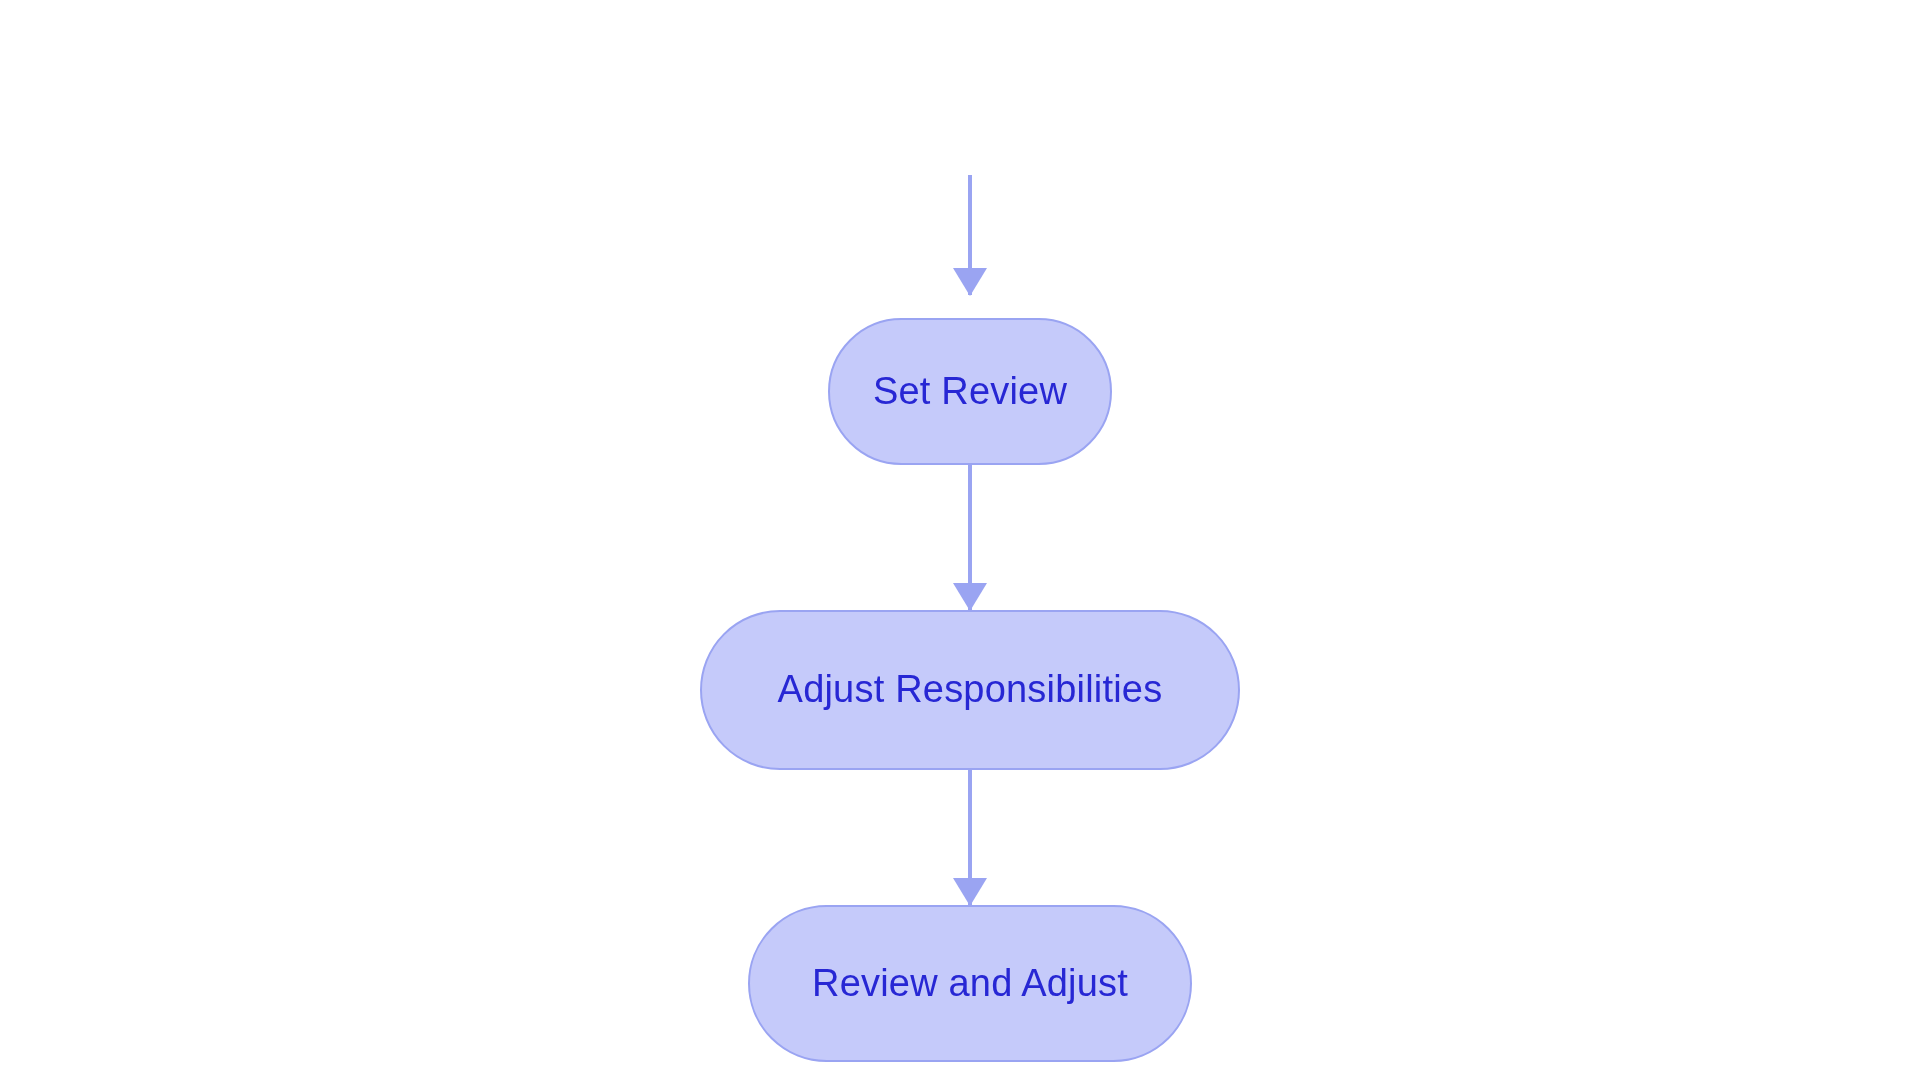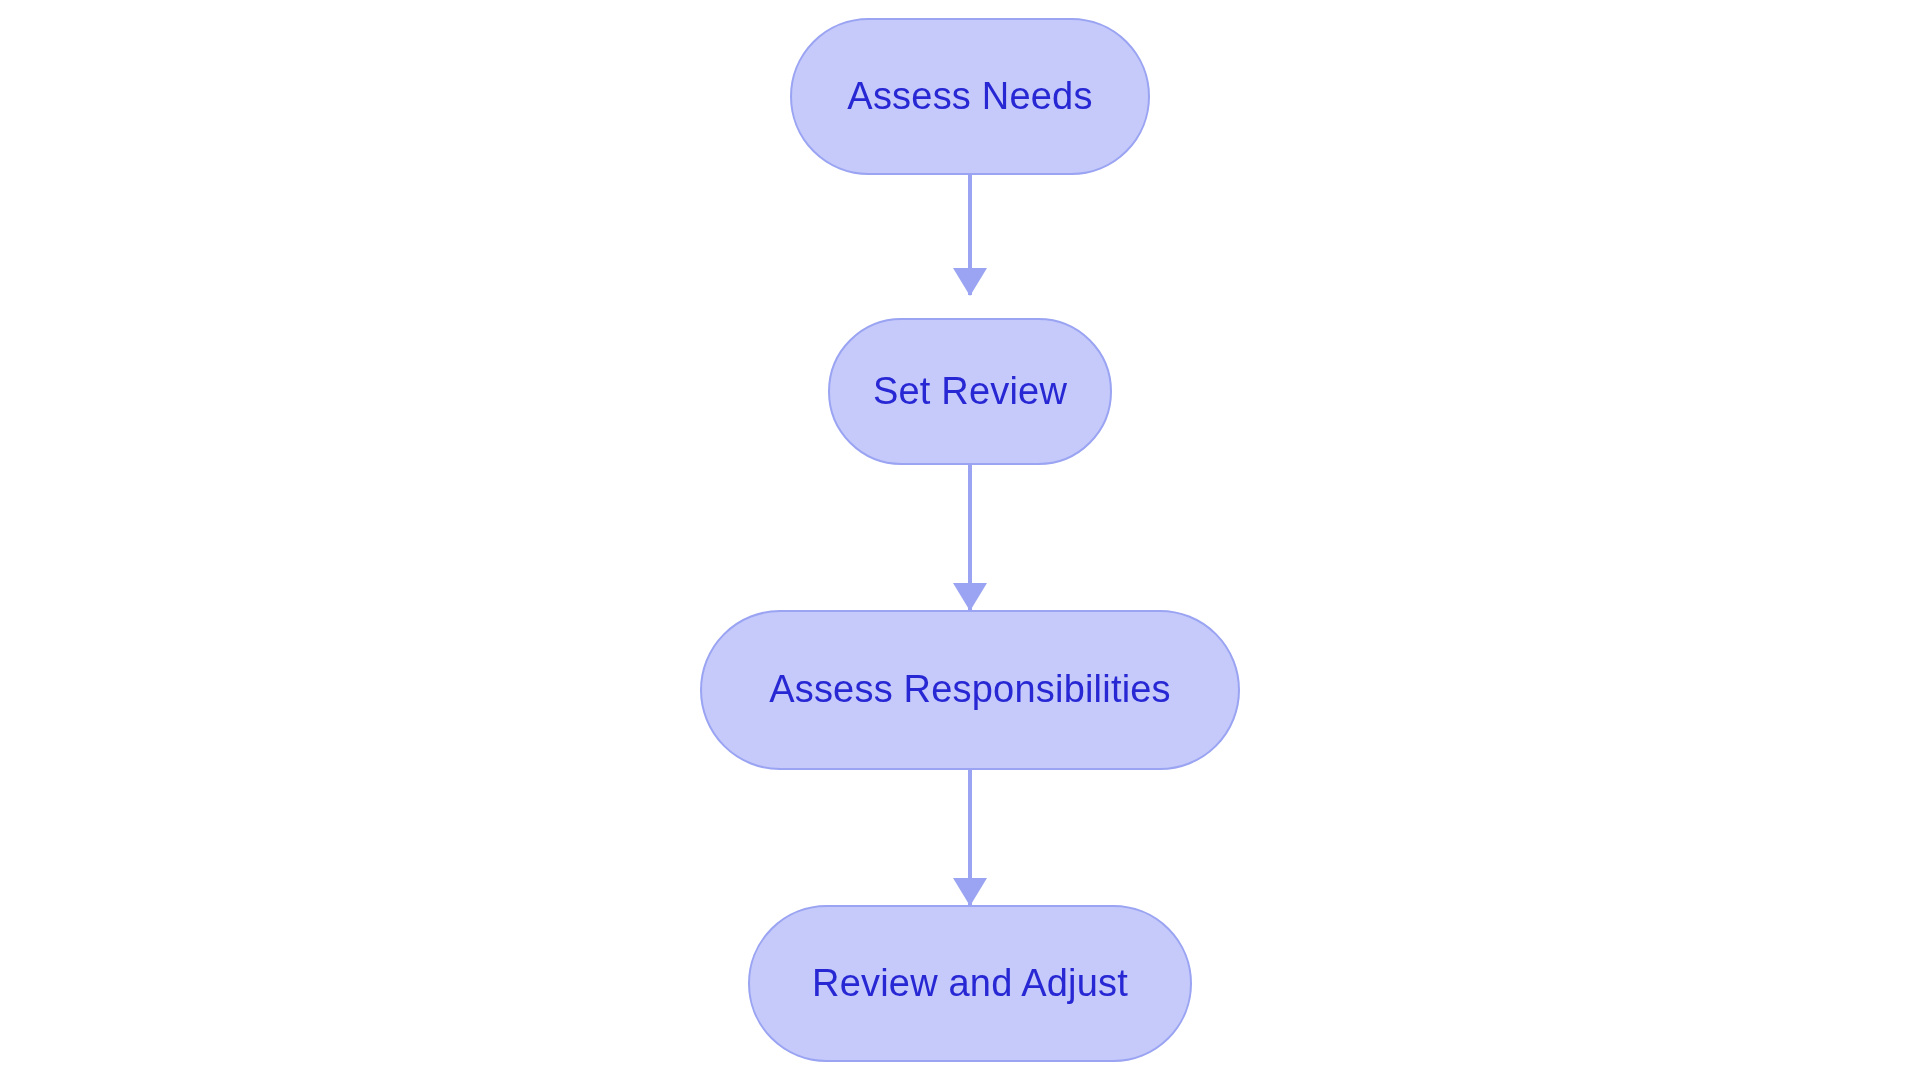--- a/index.html
+++ b/index.html
@@ -86,40 +86,37 @@
 
   #connector-1 { top: 175px; height: 120px; }
   #connector-2 { top: 465px; height: 145px; }
   #connector-3 { top: 770px; height: 135px; }
 </style>
 </head>
 <body>
 
 <div id="flowchart-canvas">
 
-  <div class="flow-node" id="node-assess-needs">
-    <span class="flow-node-label">Assess Needs</span>
-  </div>
 
   <div class="flow-connector" id="connector-1">
     <span class="connector-stem"></span>
     <span class="connector-arrowhead"></span>
   </div>
 
   <div class="flow-node" id="node-set-goals">
     <span class="flow-node-label">Set Review</span>
   </div>
 
   <div class="flow-connector" id="connector-2">
     <span class="connector-stem"></span>
     <span class="connector-arrowhead"></span>
   </div>
 
   <div class="flow-node" id="node-outline-responsibilities">
-    <span class="flow-node-label">Assess Responsibilities</span>
+    <span class="flow-node-label">Adjust Responsibilities</span>
   </div>
 
   <div class="flow-connector" id="connector-3">
     <span class="connector-stem"></span>
     <span class="connector-arrowhead"></span>
   </div>
 
   <div class="flow-node" id="node-review-and-adjust">
     <span class="flow-node-label">Review and Adjust</span>
   </div>

